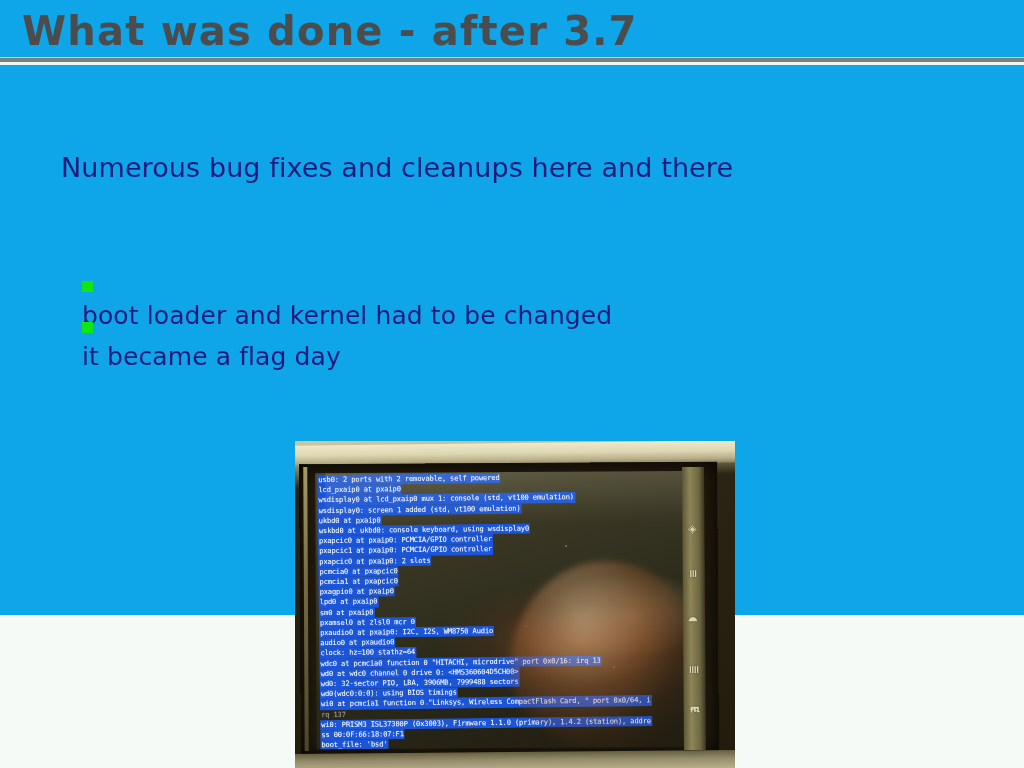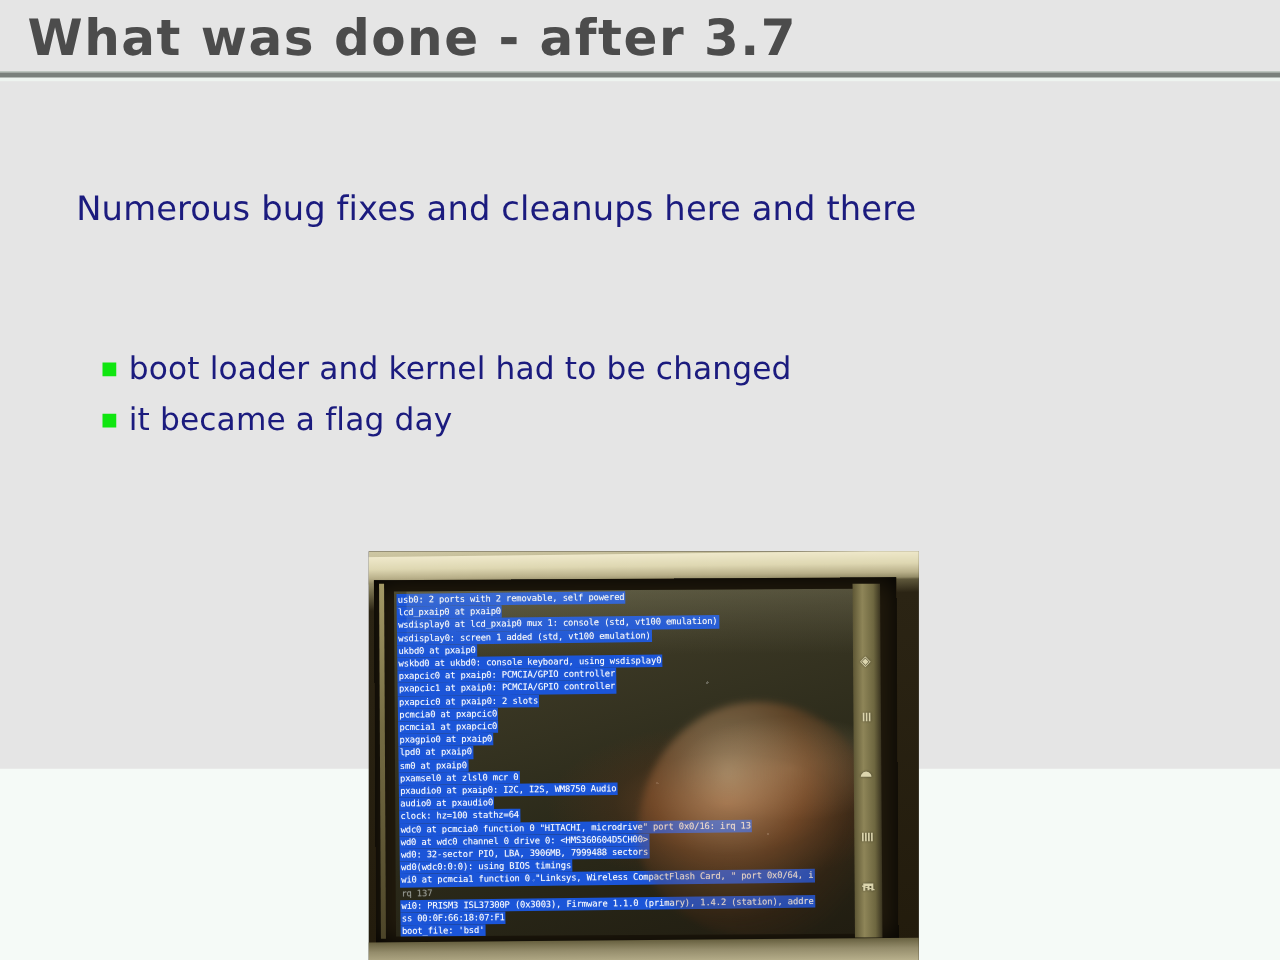--- a/index.html
+++ b/index.html
@@ -9,21 +9,21 @@
     width: 1024px; height: 768px;
     overflow: hidden;
   }
   body {
     background: #f5faf7;
     font-family: "DejaVu Sans", sans-serif;
   }
   #slide {
     position: relative;
     width: 1024px; height: 615px;
-    background: #e5e5e5;
+    background: #0ea5e9;
   }
 
   
   #title-block {
     position: absolute;
     left: 0; top: 0;
     width: 1024px; height: 64px;
   }
   #slide-title {
     position: absolute;
@@ -59,23 +59,23 @@
     color: #1b1b7e;
     font-family: "DejaVu Sans", sans-serif;
     font-size: 27px;
     letter-spacing: 0.1px;
     white-space: nowrap;
   }
   .l2row {
     position: absolute;
     left: 82px;
     display: flex;
-    align-items: center;
     gap: 10px;
     white-space: nowrap;
+    flex-direction: column;
   }
   .bullet-sq {
     width: 11px; height: 11px;
     background: #10e610;
     flex: 0 0 auto;
     position: relative;
     top: 1px;
   }
   .l2 {
     color: #1b1b7e;

